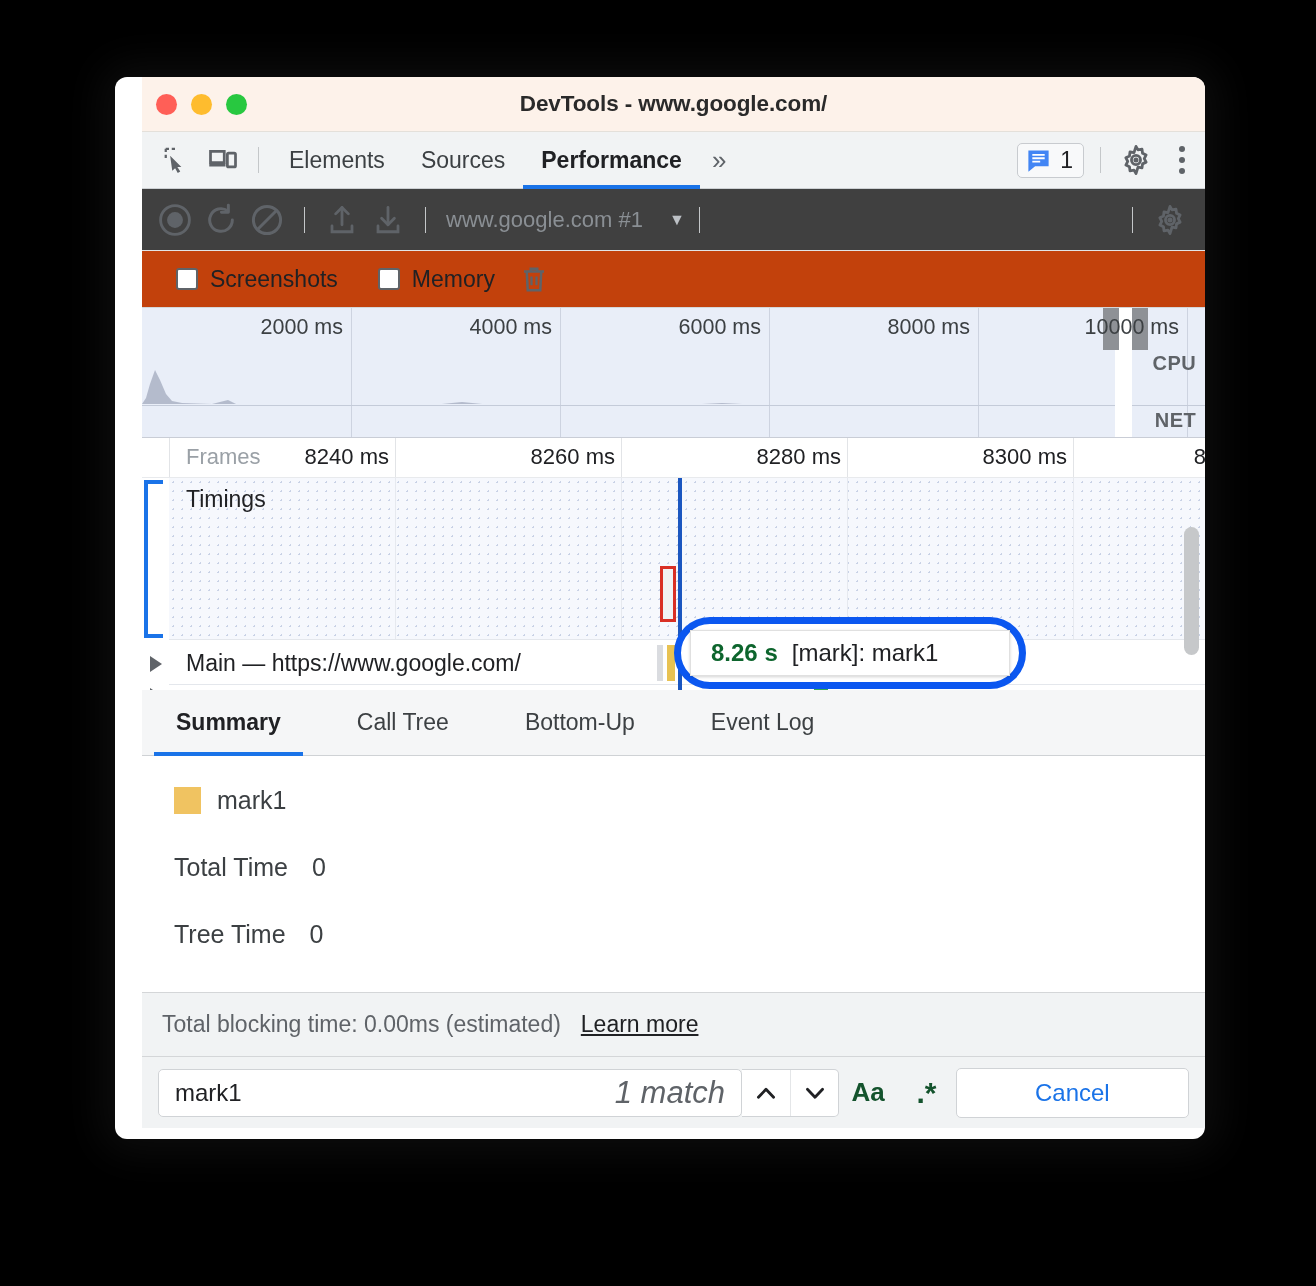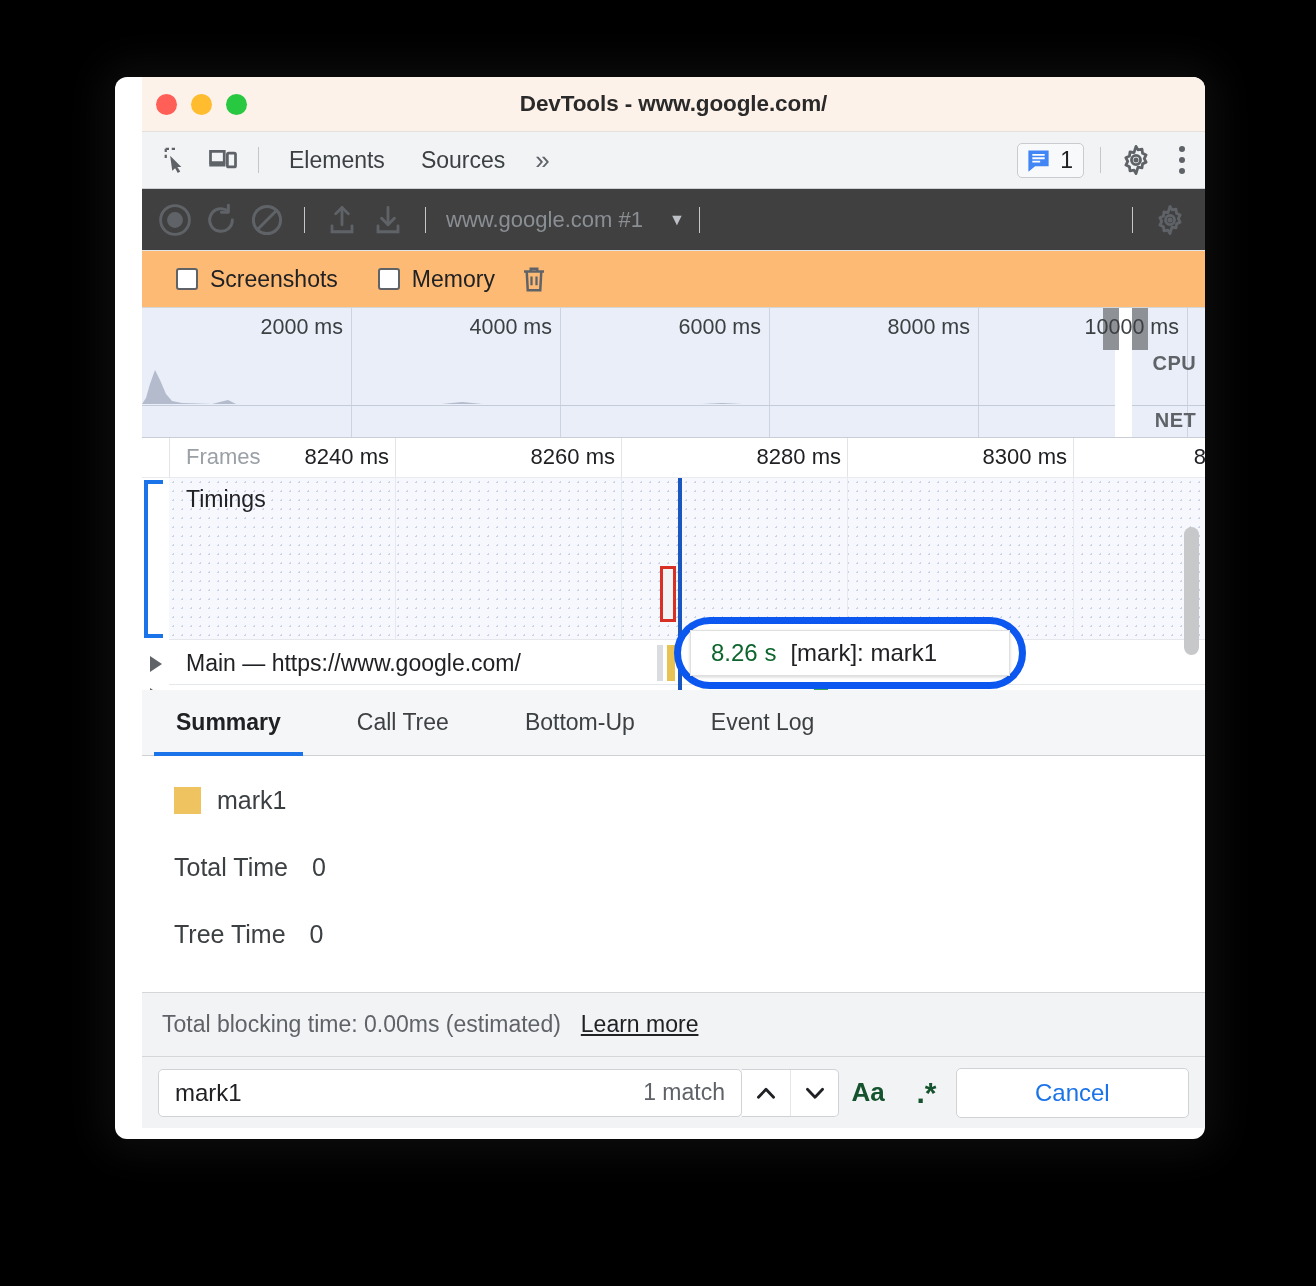--- a/index.html
+++ b/index.html
@@ -66,21 +66,21 @@
   .perfbar{
     height:62px; background:#404040; display:flex; align-items:center;
     padding-left:10px; border-bottom:1px solid #e2e4e6;
   }
   .perfbar .vsep{ margin:0 14px; }
   .reclabel{ font-size:22px; color:#8a8f94; margin-left:6px; white-space:nowrap;}
   .caret{ color:#bdc1c6; font-size:16px; margin-left:26px;}
 
   
   .optbar{
-    height:57px; background:#fdba74; display:flex; align-items:center; gap:0;
+    height:57px; background:#c2410c; display:flex; align-items:center; gap:0;
     padding-left:10px; border-bottom:1px solid #d4d6d8;
   }
   .optitem{ display:flex; align-items:center; gap:12px; padding:0 16px 0 24px;}
   .cb{ width:22px; height:22px; border:2px solid #5f6368; border-radius:3px; background:#fff;}
   .optitem span{ font-size:23px; color:#202124; }
 
   
   .overview{
     position:relative; height:130px; background:#e9eef8; overflow:hidden;
     border-bottom:1px solid #c9cdd6;
@@ -131,21 +131,21 @@
   .callout{
     position:absolute; left:674px; top:617px; width:352px; height:72px;
     border:7px solid #0b57f0; border-radius:38px; background:#fff; z-index:40;
     display:flex; align-items:center;
   }
   .callout .tipbox{
     position:absolute; left:9px; top:6px; right:9px; bottom:6px; background:#fff;
     border:1px solid #e0e0e0; box-shadow:0 1px 3px rgba(0,0,0,.18);
     display:flex; align-items:center; padding-left:20px; gap:14px;
   }
-  .tip-time{ font-size:24px; color:#0d652d; }
+  .tip-time{ font-size:24px; color:#0d652d;font-weight:bold; }
   .tip-text{ font-size:24px; color:#202124; }
 
   
   .paneltabs{
     height:66px; background:#f5f6f7; display:flex; align-items:center; padding-left:12px;
     border-bottom:1px solid #cfd2d5;
     gap:32px;
   }
   .ptab{ height:66px; display:flex; align-items:center; padding:0 22px; font-size:23px; color:#3c4043; position:relative;}
   .ptab.active{ color:#202124; font-weight:bold;}
@@ -168,21 +168,21 @@
   
   .searchbar{
     height:72px; background:#f1f3f4; border-top:1px solid #d4d6d8;
     display:flex; align-items:center; padding:0 16px; gap:0;
   }
   .sfield{
     flex:0 0 584px; height:48px; background:#fff; border:1px solid #d0d3d6; border-radius:5px;
     display:flex; align-items:center; padding:0 16px; gap:10px;
   }
   .sfield .val{ font-size:24px; color:#202124; flex:1 1 auto;}
-  .sfield .cnt{ font-size:23px; color:#5f6368;}
+  .sfield .cnt{ font-size:31px; color:#5f6368;font-style:italic;}
   .navbtns{ display:flex; height:48px; border:1px solid #d0d3d6; border-left:none; border-radius:0 5px 5px 0; background:#fff;}
   .navbtn{ width:48px; display:flex; align-items:center; justify-content:center; color:#202124;}
   .navbtn+.navbtn{ border-left:1px solid #e4e6e8;}
   .tgl{ width:60px; display:flex; align-items:center; justify-content:center; font-size:26px; font-weight:bold; color:#14532d;}
   .tgl.re{ font-size:30px; }
   .cancel{
     margin-left:auto; width:240px; height:50px; background:#fff; border:1px solid #d0d3d6; border-radius:5px;
     display:flex; align-items:center; justify-content:center; font-size:24px; color:#1a73e8;
   }
 </style>
@@ -217,20 +217,23 @@
         <rect x="15.5" y="6.5" width="6.5" height="11" rx="1" fill="none" stroke="#5f6368" stroke-width="2.2"></rect>
       </svg>
     </div>
     <span class="vsep"></span>
 
     <div class="tab">
       <span>Elements</span>
     </div>
     <div class="tab">
       <span>Sources</span>
+    </div>
+    <div class="tab active">
+      <span>Performance</span>
     </div>
     <div class="chev">»</div>
 
     <div class="spacer"></div>
 
     <div class="issues">
       <svg width="27" height="27" viewBox="0 0 24 24">
         <path d="M3 3h18v14H9l-6 5z" fill="#4285f4"></path>
         <g stroke="#fff" stroke-width="1.6">
               <path d="M6.5 7h11M6.5 10h11M6.5 13h7"></path>

